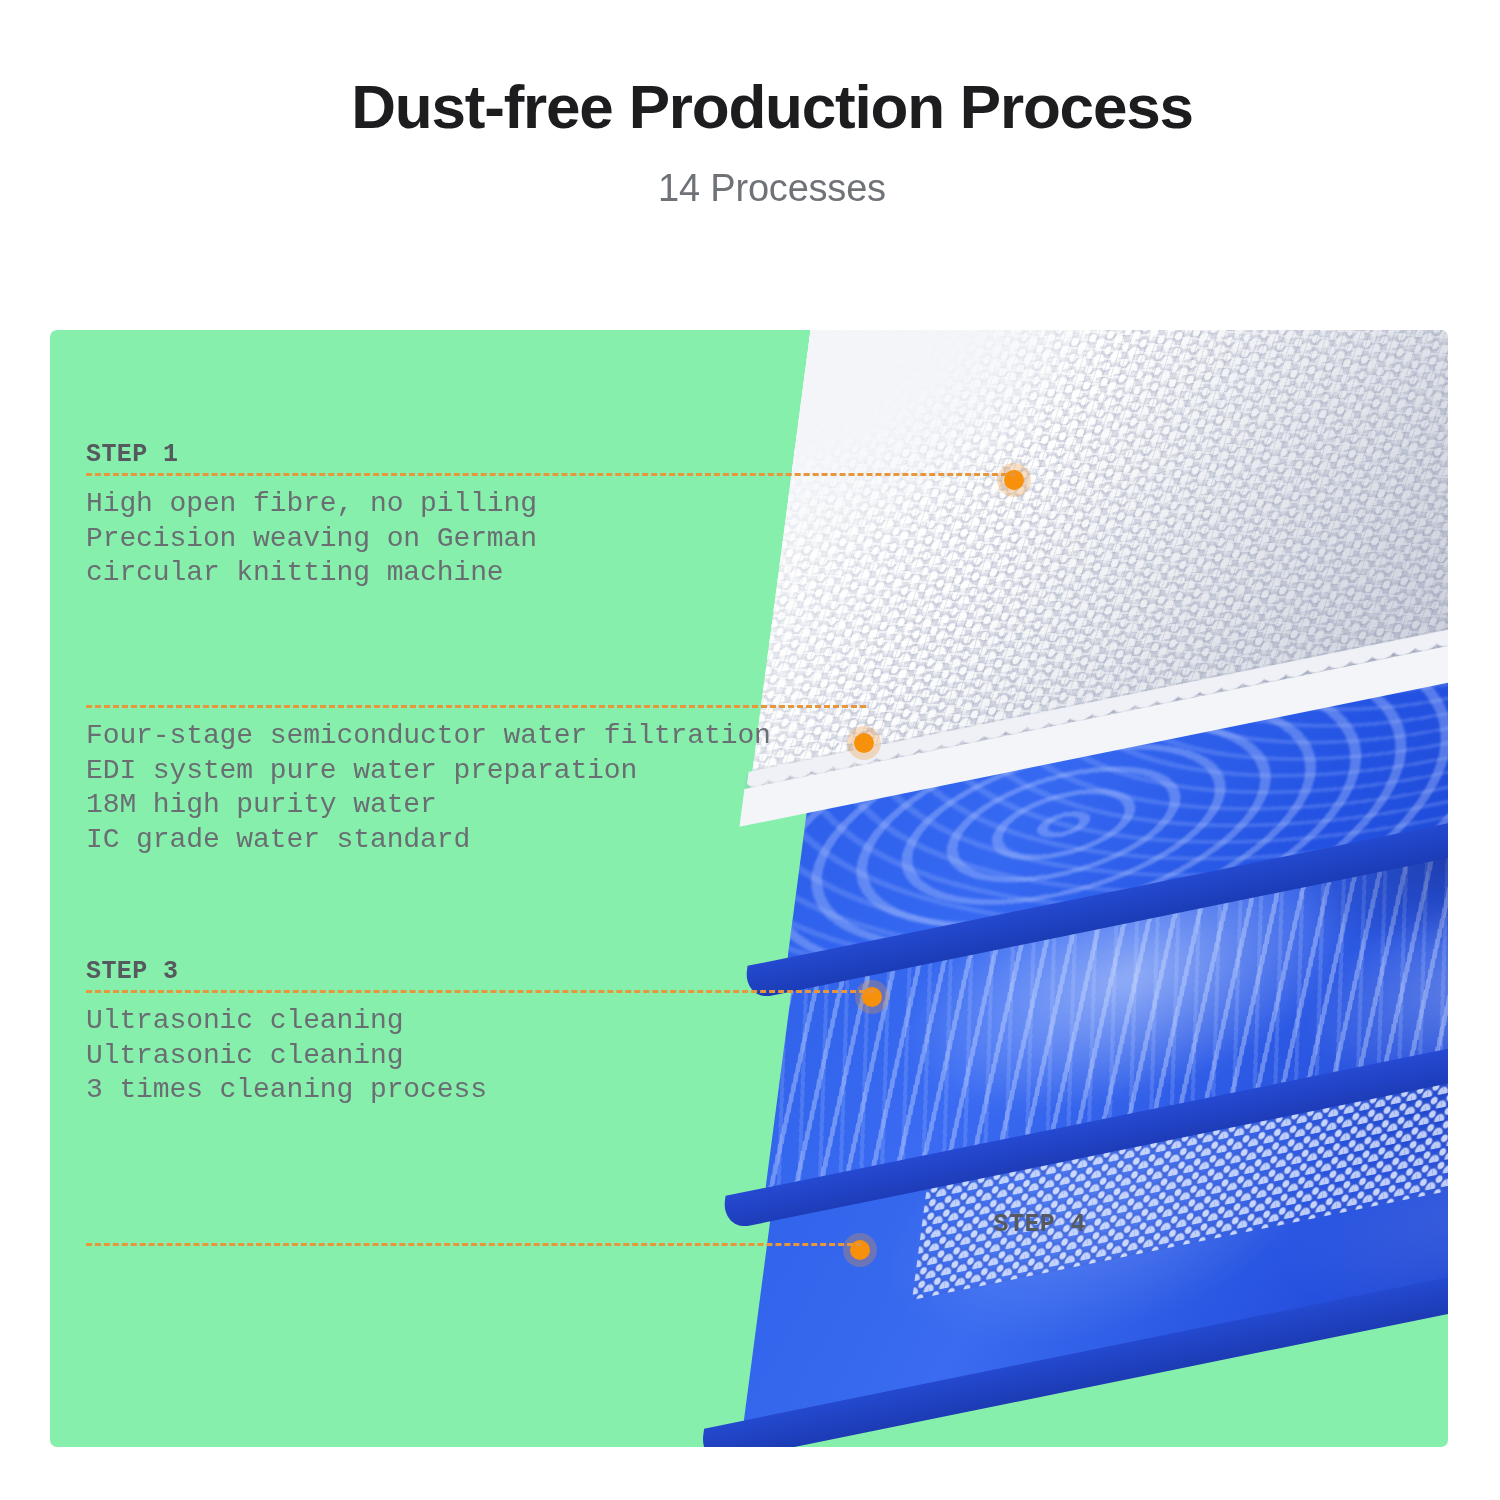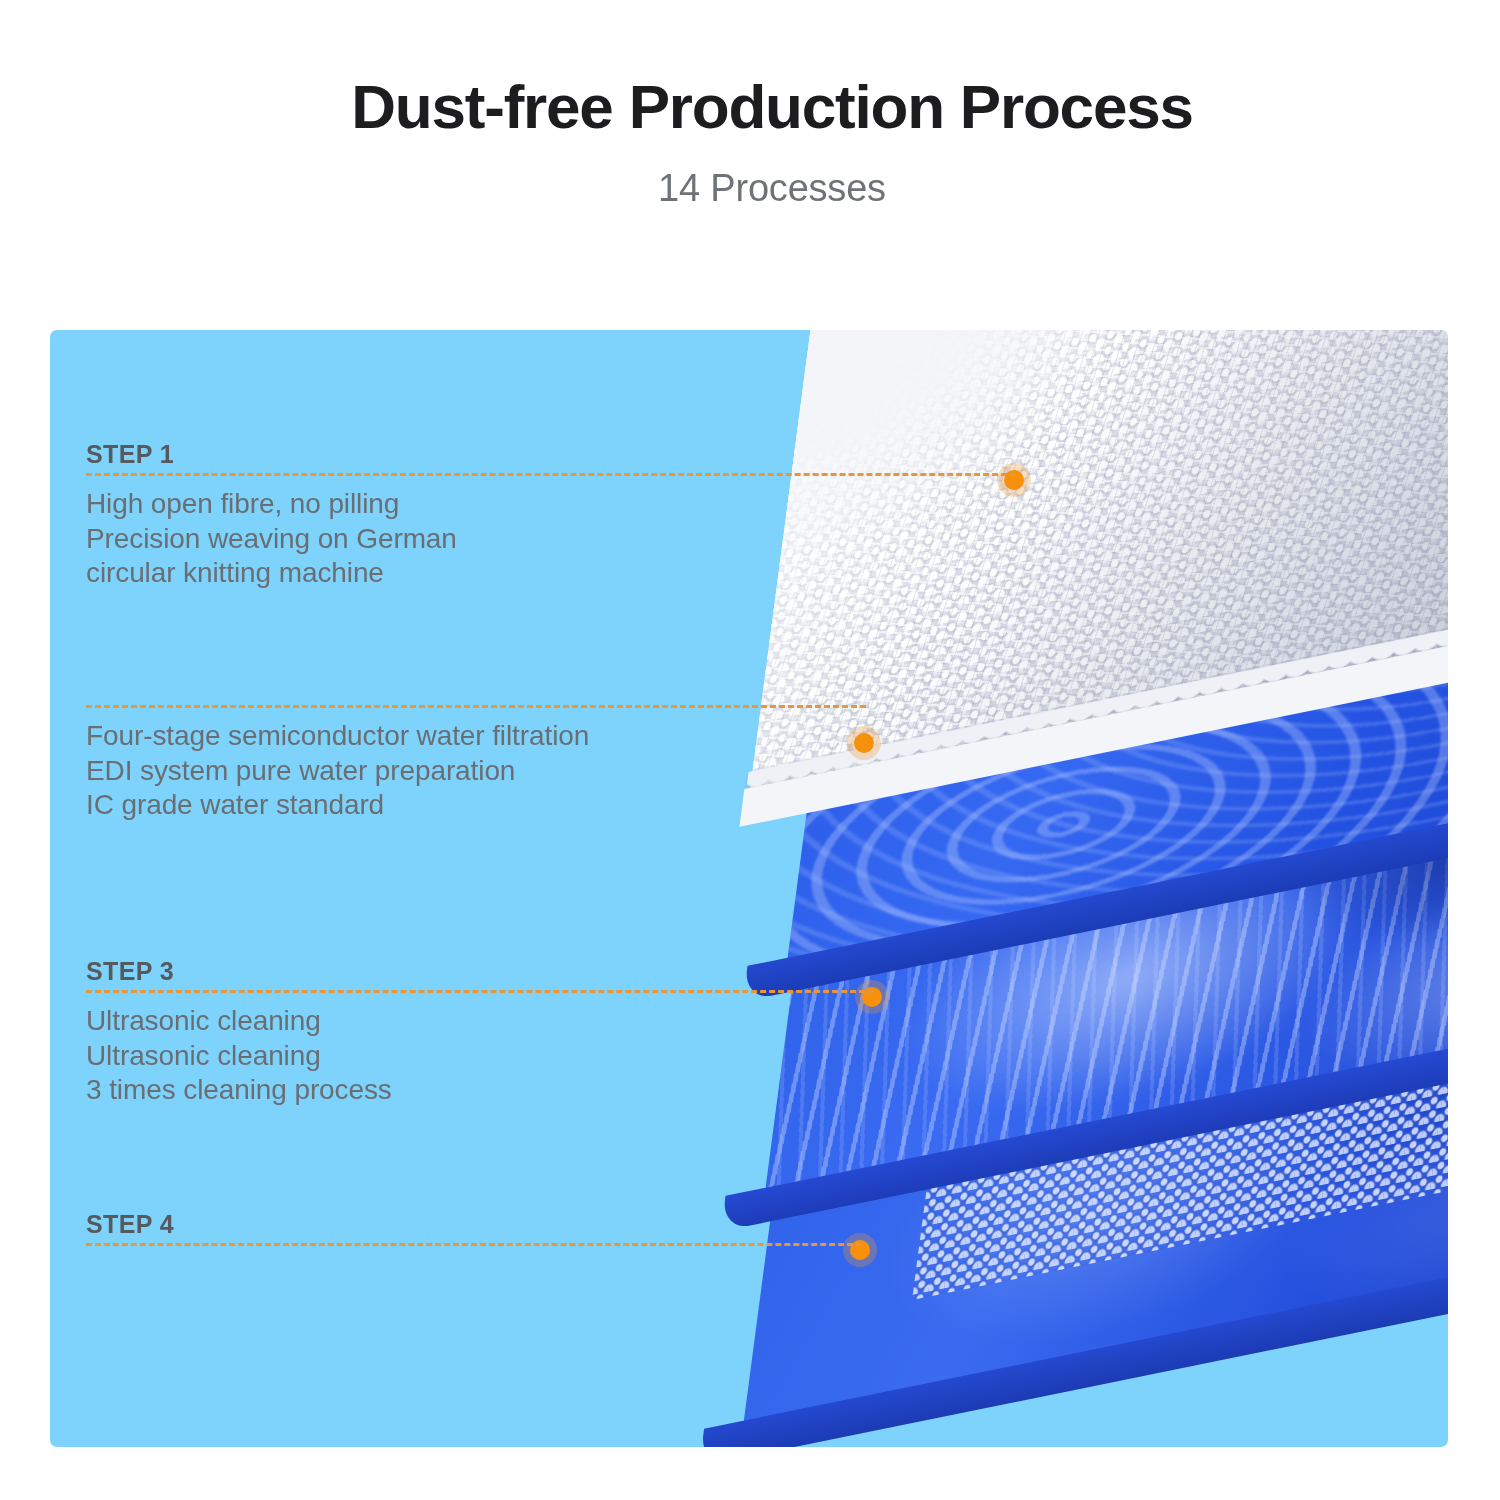--- a/index.html
+++ b/index.html
@@ -27,23 +27,24 @@
     font-weight:400;
     color:#6F7377;
     letter-spacing:-0.2px;
   }
 
   
   .panel {
     position:absolute;
     left:50px; top:330px;
     width:1398px; height:1117px;
-    background:#7dd3fc;
+    background:#86efac;
     border-radius:7px;
     overflow:hidden;
+    font-family:Liberation Mono, monospace;
   }
 
   
   .stack { position:absolute; inset:0; }
 
   
   .fabric-sheet {
     position:absolute;
     left:700px; top:-10px;
     width:900px; height:470px;
@@ -278,36 +279,37 @@
     </div>
   </div>
 
   <div class="callout" style="left:36px; top:375px; width:1000px;">
     <div style="position:relative; height:3px;">
       <div class="dash" style="left:0; width:780px;"></div>
     </div>
     <div class="step-lines">
       <div class="step-line">Four-stage semiconductor water filtration</div>
       <div class="step-line">EDI system pure water preparation</div>
+      <div class="step-line">18M high purity water</div>
       <div class="step-line">IC grade water standard</div>
     </div>
   </div>
 
   <div class="callout" style="left:36px; top:629px; width:1000px;">
     <div class="step-label">STEP 3</div>
     <div style="position:relative; height:3px;">
       <div class="dash" style="left:0; width:788px;"></div>
     </div>
     <div class="step-lines">
       <div class="step-line">Ultrasonic cleaning</div>
       <div class="step-line">Ultrasonic cleaning</div>
       <div class="step-line">3 times cleaning process</div>
     </div>
   </div>
 
-  <div class="callout" style="left:36px; top:882px; width:1000px;">
+  <div class="callout" style="left:36px; top:882px; width:1000px;text-align:right;">
     <div class="step-label">STEP 4</div>
     <div style="position:relative; height:3px;">
       <div class="dash" style="left:0; width:776px;"></div>
     </div>
   </div>
 
 </div>
 
 </body></html>

